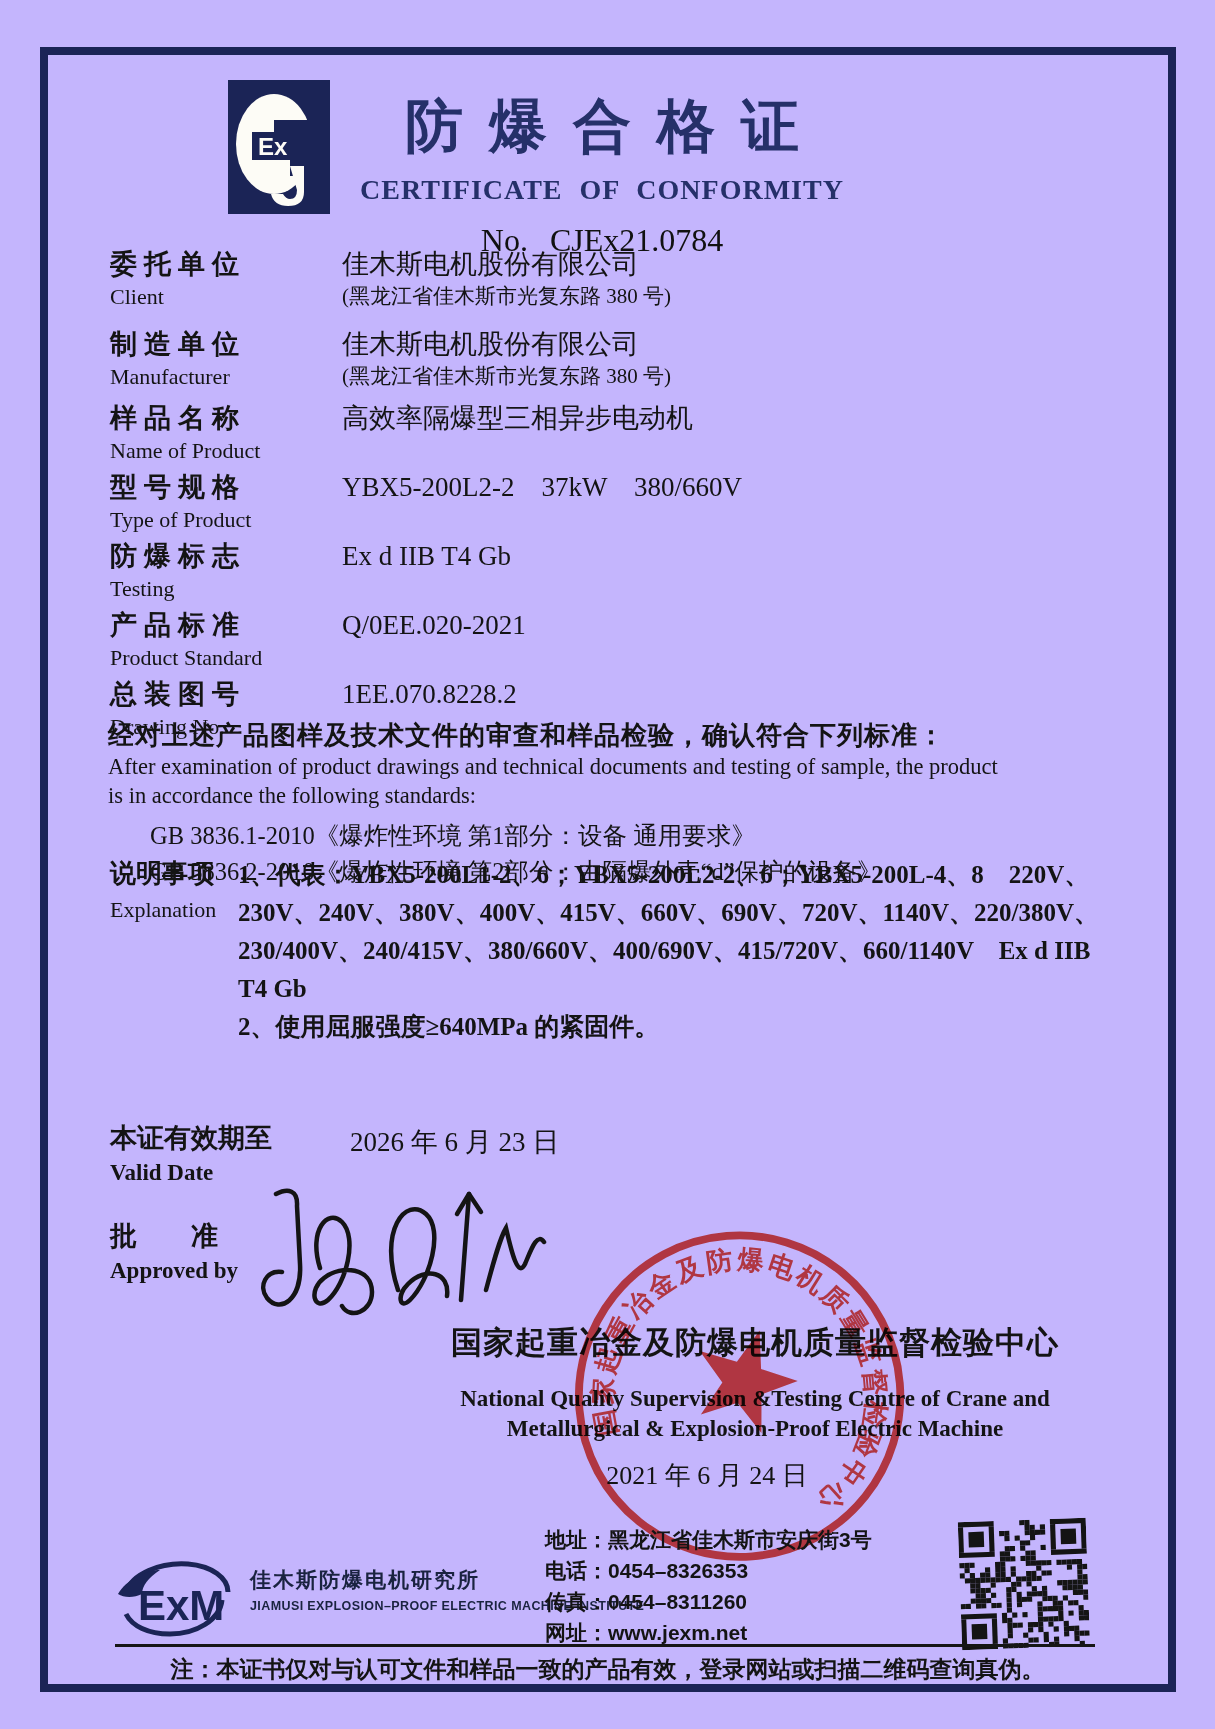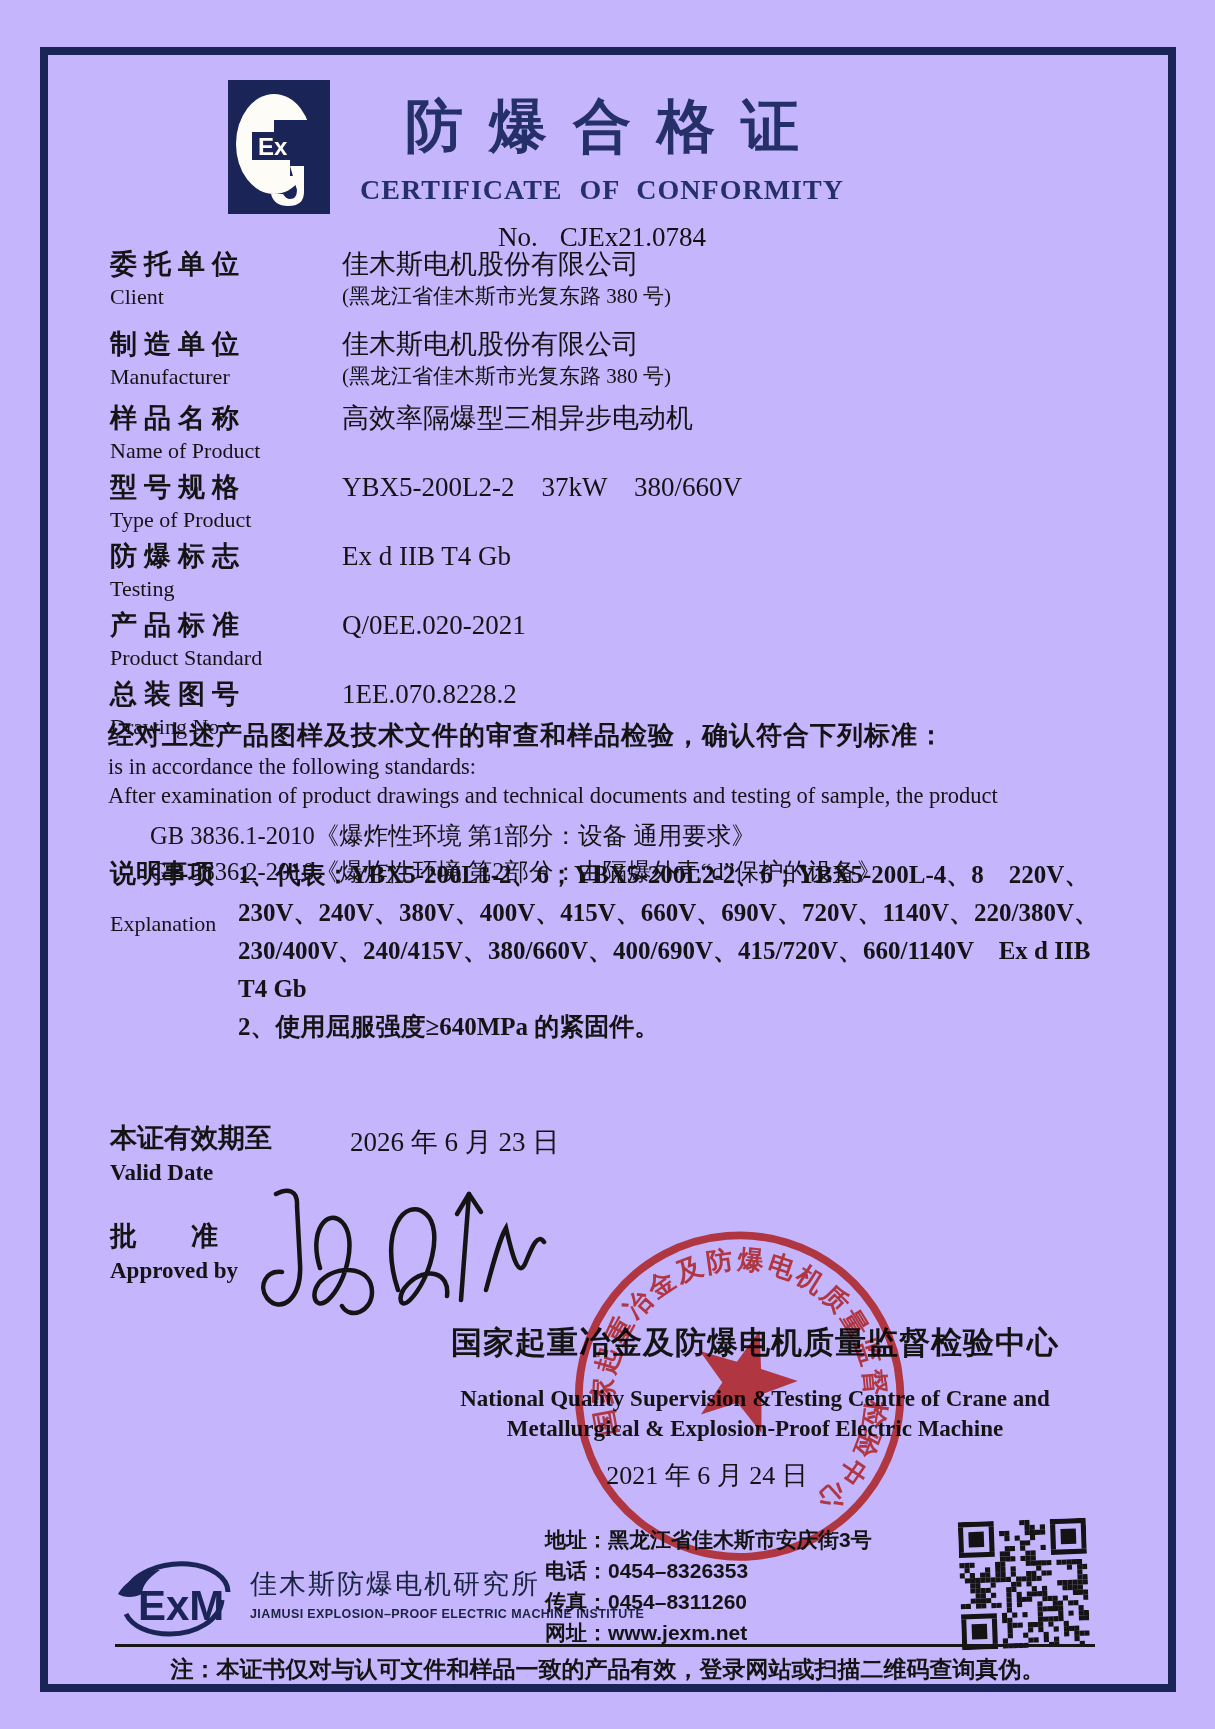--- a/index.html
+++ b/index.html
@@ -19,21 +19,21 @@
   .header-logo { position:absolute; left:228px; top:80px; }
   .header-text { position:absolute; left:330px; top:88px; width:520px; text-align:center;padding-left:24px; }
   .title-cn {
     font-size:58px; font-weight:bold; color:#253069;
     letter-spacing:26px; padding-left:26px; white-space:nowrap;
   }
   .title-en {
     margin-top:8px; font-size:28px; font-weight:bold; color:#253069;
     letter-spacing:1px; word-spacing:9px; white-space:nowrap;
   }
-  .cert-no { margin-top:16px; font-size:27px; color:#111; }
+  .cert-no { margin-top:16px; font-size:32px; color:#111; }
   .cert-no .no-label { margin-right:22px; }
 
   
   .fields { position:absolute; left:110px; top:246px; width:960px; }
   .field-row { display:flex; }
   .mb-lg { margin-bottom:16px; } .mb-md { margin-bottom:10px; } .mb-sm { margin-bottom:5px; }
   .f-label { width:232px; flex:0 0 232px; }
   .f-label-cn { font-size:27px; font-weight:bold; letter-spacing:7px; font-family:"Liberation Sans","DejaVu Sans",sans-serif; white-space:nowrap; }
   .f-label-en { font-size:22px; margin-top:2px; }
   .f-value { font-size:27px; font-weight:normal; line-height:36px; }
@@ -43,21 +43,21 @@
   .statement { position:absolute; left:108px; top:718px; width:970px; }
   .st-cn { font-size:26px; font-weight:bold; font-family:"Liberation Sans","DejaVu Sans",sans-serif; letter-spacing:1px; line-height:34px; white-space:nowrap; }
   .st-en { font-size:22.5px; line-height:29px; }
   .st-standards { margin-top:8px; }
   .st-standard { font-size:24.5px; line-height:36px; margin-left:42px; white-space:nowrap; }
 
   
   .explanation { position:absolute; left:110px; top:856px; width:965px; display:flex; }
   .ex-label { width:128px; flex:0 0 128px; }
   .ex-label-cn { font-size:26px; font-weight:bold; font-family:"Liberation Sans","DejaVu Sans",sans-serif; white-space:nowrap; }
-  .ex-label-en { font-size:22px; margin-top:20px; }
+  .ex-label-en { font-size:22px; margin-top:6px; }
   .ex-lines { font-size:25px; font-weight:bold; line-height:38px; }
   .ex-line { white-space:nowrap; }
 
   
   .valid { position:absolute; left:110px; top:1120px; display:flex; }
   .v-label-cn { font-size:27px; font-weight:bold; font-family:"Liberation Sans","DejaVu Sans",sans-serif; white-space:nowrap; }
   .v-label-en { font-size:23px; font-weight:bold; margin-top:4px; }
   .v-value { font-size:27px; margin-left:78px; padding-top:4px; white-space:nowrap; }
   .approval { position:absolute; left:110px; top:1218px; }
   .signature { position:absolute; left:248px; top:1168px; }
@@ -65,21 +65,21 @@
   
   .authority { position:absolute; left:350px; top:1322px; width:810px; text-align:center; }
   .a-cn { font-size:31px; font-weight:bold; font-family:"Liberation Sans","DejaVu Sans",sans-serif; letter-spacing:1px; white-space:nowrap; }
   .a-en { margin-top:20px; font-size:23px; font-weight:bold; line-height:30px; }
   .a-date { margin-top:14px; font-size:26px; transform:translateX(-48px); }
   .seal { position:absolute; left:543px; top:1200px; transform:rotate(17deg); opacity:.88; mix-blend-mode:multiply; }
 
   
   .footer-logo { position:absolute; left:112px; top:1558px; }
   .institute { position:absolute; left:250px; top:1566px; color:#1a2340; }
-  .inst-cn { font-size:27px; font-weight:normal; font-family:"Liberation Sans","DejaVu Sans",sans-serif; letter-spacing:2px; white-space:nowrap; }
+  .inst-cn { font-size:21px; font-weight:bold; font-family:"Liberation Sans","DejaVu Sans",sans-serif; letter-spacing:2px; white-space:nowrap; }
   .inst-en { font-size:12.5px; font-weight:bold; font-family:"Liberation Sans","DejaVu Sans",sans-serif; letter-spacing:.4px; margin-top:5px; white-space:nowrap; }
   .contacts { position:absolute; left:545px; top:1524px; font-family:"Liberation Sans","DejaVu Sans",sans-serif; }
   .contact-row { font-size:21px; font-weight:bold; line-height:31px; white-space:nowrap; }
   .contact-row .c-value { font-weight:normal; font-weight:bold; }
   .qr { position:absolute; left:960px; top:1520px; transform:rotate(-2deg); }
   .rule { position:absolute; left:115px; top:1644px; width:980px; height:3px; background:#161616; }
   .note { position:absolute; left:0; top:1654px; width:100%; text-align:center;
           font-size:23px; font-weight:bold; font-family:"Liberation Sans","DejaVu Sans",sans-serif; }
 </style>
 </head>
@@ -161,22 +161,22 @@
       <div class="f-label">
         <div class="f-label-cn">总装图号</div>
         <div class="f-label-en">Drawing No.</div>
       </div>
       <div class="f-value">1EE.070.8228.2</div>
     </div>
   </div>
 
   <div class="statement">
     <div class="st-cn">经对上述产品图样及技术文件的审查和样品检验，确认符合下列标准：</div>
+    <div class="st-en">After examination of product drawings and technical documents and testing of sample, the product</div>
     <div class="st-en">is in accordance the following standards:</div>
-    <div class="st-en">After examination of product drawings and technical documents and testing of sample, the product</div>
     <div class="st-standards">
       <div class="st-standard">GB 3836.1-2010《爆炸性环境 第1部分：设备 通用要求》</div>
       <div class="st-standard">GB 3836.2-2010《爆炸性环境 第2部分：由隔爆外壳“d”保护的设备》</div>
     </div>
   </div>
 
   <div class="explanation">
     <div class="ex-label">
       <div class="ex-label-cn">说明事项</div>
       <div class="ex-label-en">Explanation</div>

